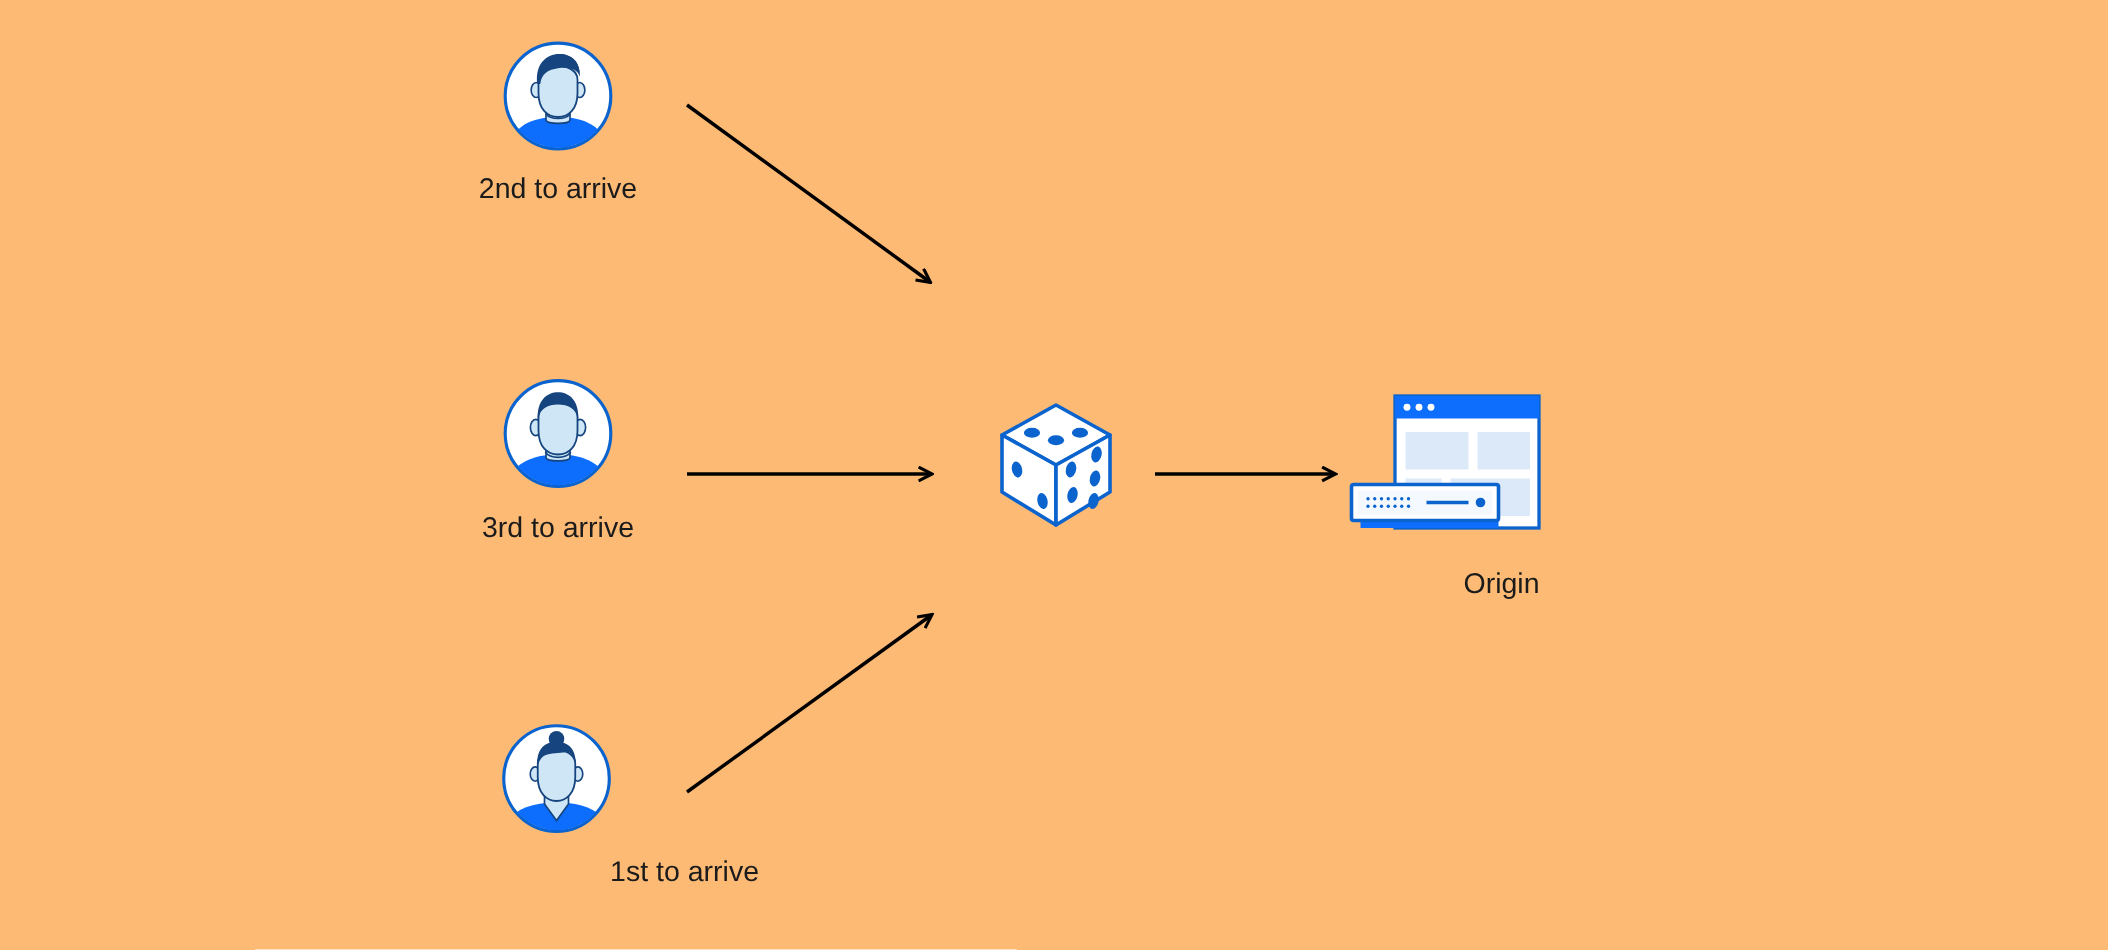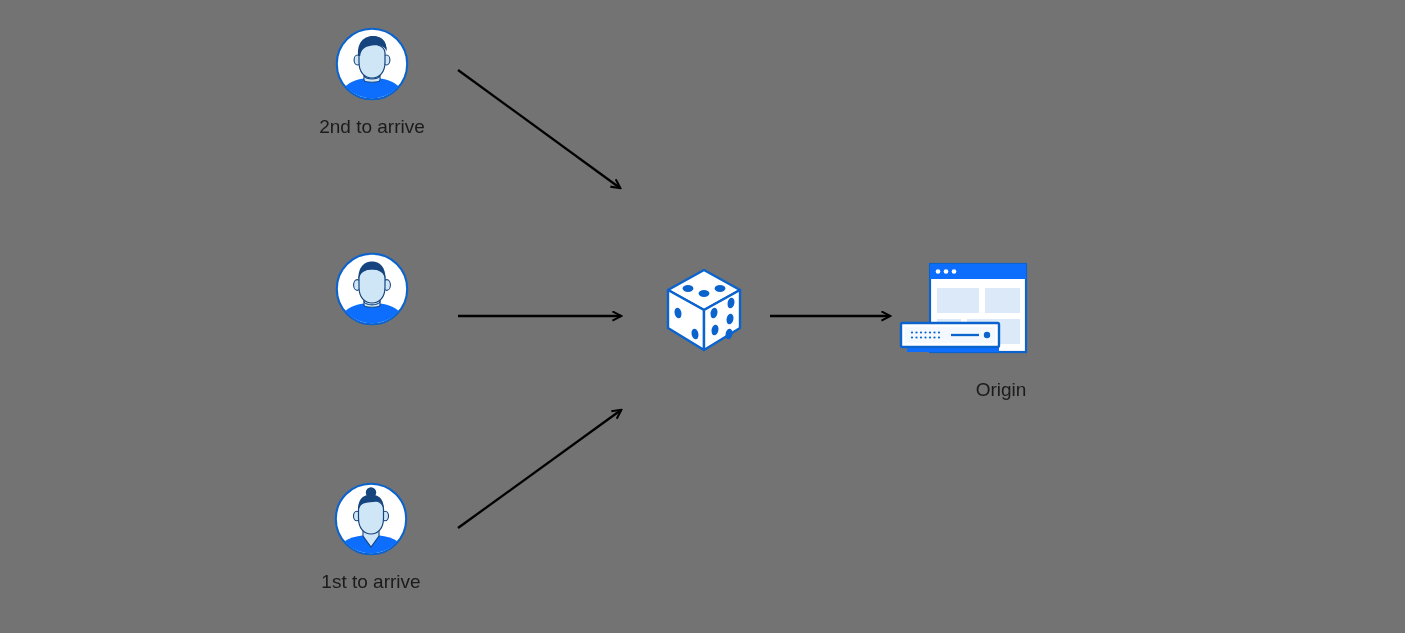--- a/index.html
+++ b/index.html
@@ -8,21 +8,21 @@
     background: #ffffff;
   }
   body {
     font-family: "Liberation Sans", sans-serif;
     -webkit-font-smoothing: antialiased;
   }
   #canvas {
     position: relative;
     width: 1405px;
     height: 633px;
-    background: #737373;
+    background: #fdba74;
     overflow: hidden;
   }
   .node {
     position: absolute;
   }
   .avatar-wrap {
     position: absolute;
     width: 76px;
     height: 76px;
   }
@@ -100,20 +100,21 @@
         <path d="M29.5,50.5 C33,55 43,55 46.5,50.5" fill="none" stroke="#15447e" stroke-width="1.1"></path>
         <ellipse cx="23.2" cy="34" rx="3.6" ry="5.4" fill="#cfe6f7" stroke="#15447e" stroke-width="1.1"></ellipse>
         <ellipse cx="52.8" cy="34" rx="3.6" ry="5.4" fill="#cfe6f7" stroke="#15447e" stroke-width="1.1"></ellipse>
         <path d="M25,27 C25,15 51,15 51,27 L51,36 C51,47 45,52 38,52 C31,52 25,47 25,36 Z" fill="#cfe6f7" stroke="#15447e" stroke-width="1.2"></path>
 
         <path d="M24.6,29.5 C23.5,15.5 31,10.5 38,10.5 C45,10.5 52.5,15.5 51.4,29.5
                  C50.6,21 45.5,18.2 38,18.2 C30.5,18.2 25.4,21 24.6,29.5 Z" fill="#15447e"></path>
       </g>
     </svg>
   </div>
+  <div class="node-label" style="left:237px; top:341px; width:270px;">3rd to arrive</div>
 
   <div class="avatar-wrap" style="left:333px; top:481px;">
     <svg class="icon-svg" width="76" height="76" viewBox="0 0 76 76">
       <clipPath id="clipC">
           <circle cx="38" cy="38" r="34.5"></circle>
         </clipPath>
       <circle cx="38" cy="38" r="35.2" fill="#ffffff" stroke="#0b63ce" stroke-width="2.1"></circle>
       <g clip-path="url(#clipC)">
         <path d="M2,76 C4,62 16,54 38,54 C60,54 72,62 74,76 Z" fill="#0d6efd"></path>
 
@@ -121,21 +122,21 @@
         <ellipse cx="23.8" cy="35" rx="3.3" ry="4.8" fill="#cfe6f7" stroke="#15447e" stroke-width="1.1"></ellipse>
         <ellipse cx="52.2" cy="35" rx="3.3" ry="4.8" fill="#cfe6f7" stroke="#15447e" stroke-width="1.1"></ellipse>
         <path d="M25.5,28 C25.5,16 50.5,16 50.5,28 L50.5,37 C50.5,48 44.5,53 38,53 C31.5,53 25.5,48 25.5,37 Z" fill="#cfe6f7" stroke="#15447e" stroke-width="1.2"></path>
 
         <circle cx="38" cy="11.5" r="5.2" fill="#15447e"></circle>
         <path d="M25.3,31 C24,17.5 31,13.5 38,13.5 C45,13.5 52,17.5 50.7,31
                  C50,22 47.5,20 44,20.5 C40,21.2 34,21 30.5,22.5 C27.8,23.7 26,26.5 25.3,31 Z" fill="#15447e"></path>
       </g>
     </svg>
   </div>
-  <div class="node-label" style="left:236px; top:570px; width:270px;">1st to arrive</div>
+  <div class="node-label" style="left:236px; top:570px; width:270px;text-align:right;">1st to arrive</div>
 
   <div class="node" style="left:662px; top:266px;">
     <svg class="icon-svg" width="84" height="88" viewBox="0 0 84 88">
       <g stroke="#0b63ce" stroke-width="2.4" stroke-linejoin="round" fill="#ffffff">
 
         <path d="M42,4 L78,24 L42,44 L6,24 Z"></path>
 
         <path d="M6,24 L42,44 L42,84 L6,62 Z"></path>
 
         <path d="M78,24 L78,62 L42,84 L42,44 Z"></path>

